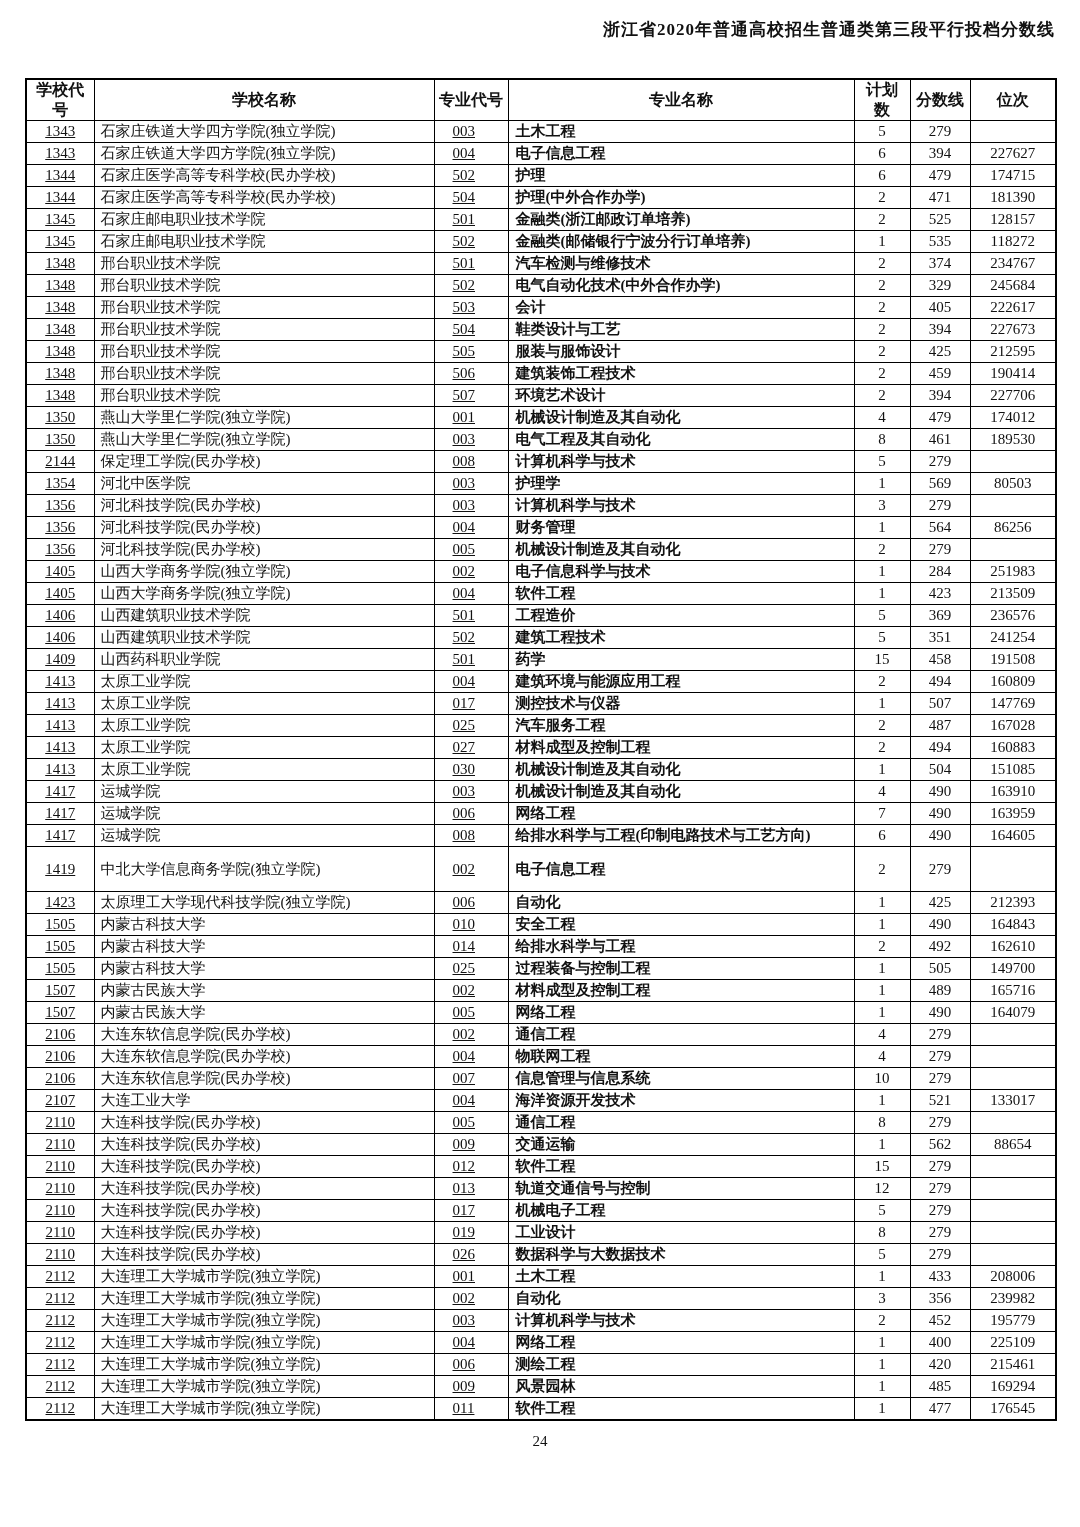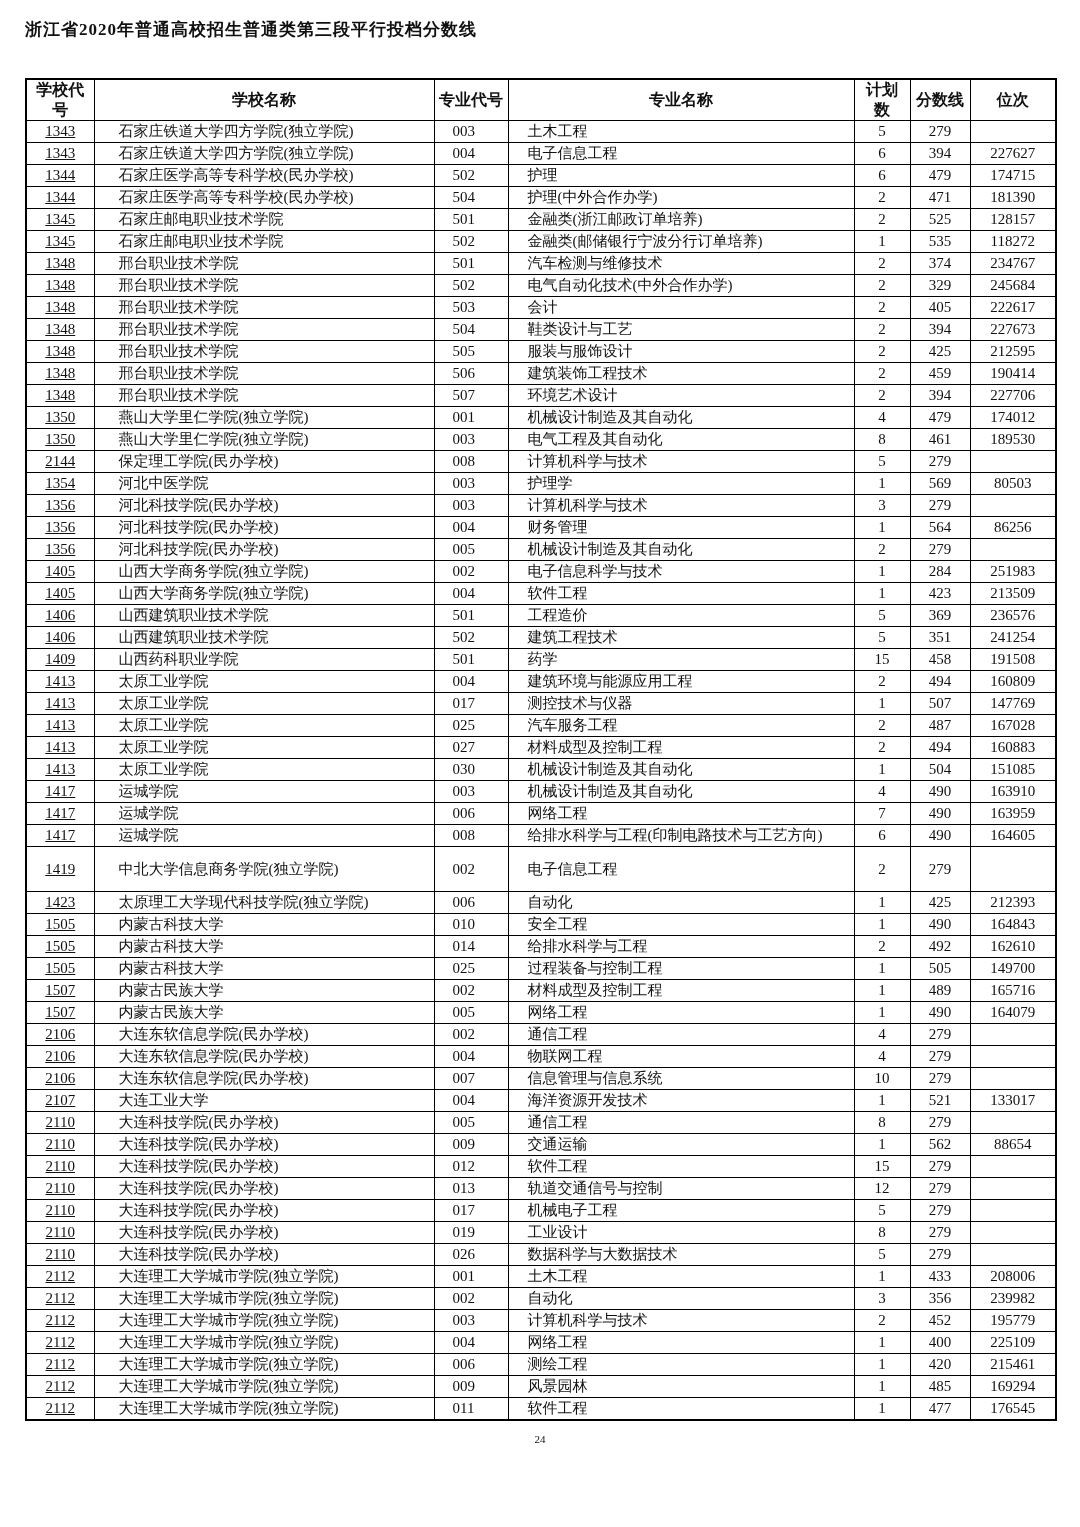--- a/index.html
+++ b/index.html
@@ -11,21 +11,21 @@
     width: 1080px;
     height: 1527px;
     font-family: "Liberation Serif", "DejaVu Serif", serif;
     color: #111111;
     position: relative;
   }
   .page {
     padding: 12px 25px 0 25px;
   }
   .doc-title {
-    text-align: left;
+    text-align: right;
     font-weight: bold;
     font-size: 17px;
     letter-spacing: 1px;
     padding: 6px 0 12px 0;
   }
   table.score-table {
     border-collapse: collapse;
     table-layout: fixed;
     width: 1030px;
     border: 2px solid #000;
@@ -40,29 +40,29 @@
     overflow: hidden;
     line-height: 1.25;
   }
   th {
     font-weight: bold;
     text-align: center;
     font-size: 16px;
     height: 23px;
   }
   td.c0 { text-align: center; text-decoration: underline; }
-  td.c1 { text-align: left; padding-left: 24px; white-space: normal; word-break: break-all; }
-  td.c2 { text-align: left; padding-left: 18px; }
-  td.c3 { text-align: left; padding-left: 19px; white-space: normal; word-break: break-all; }
+  td.c1 { text-align: left; padding-left: 6px; white-space: normal; word-break: break-all; }
+  td.c2 { text-align: left; padding-left: 18px; text-decoration: underline; }
+  td.c3 { text-align: left; padding-left: 7px; white-space: normal; word-break: break-all; font-weight: bold; }
   td.c4, td.c5, td.c6 { text-align: center; }
   
   tbody tr:nth-child(34) td { height: 44px; }
   .page-number {
     text-align: center;
-    font-size: 11px;
+    font-size: 15px;
     margin-top: 12px;
   }
 </style>
 </head>
 <body>
 
 <div class="page">
 
   <div class="doc-title">浙江省2020年普通高校招生普通类第三段平行投档分数线</div>
 

